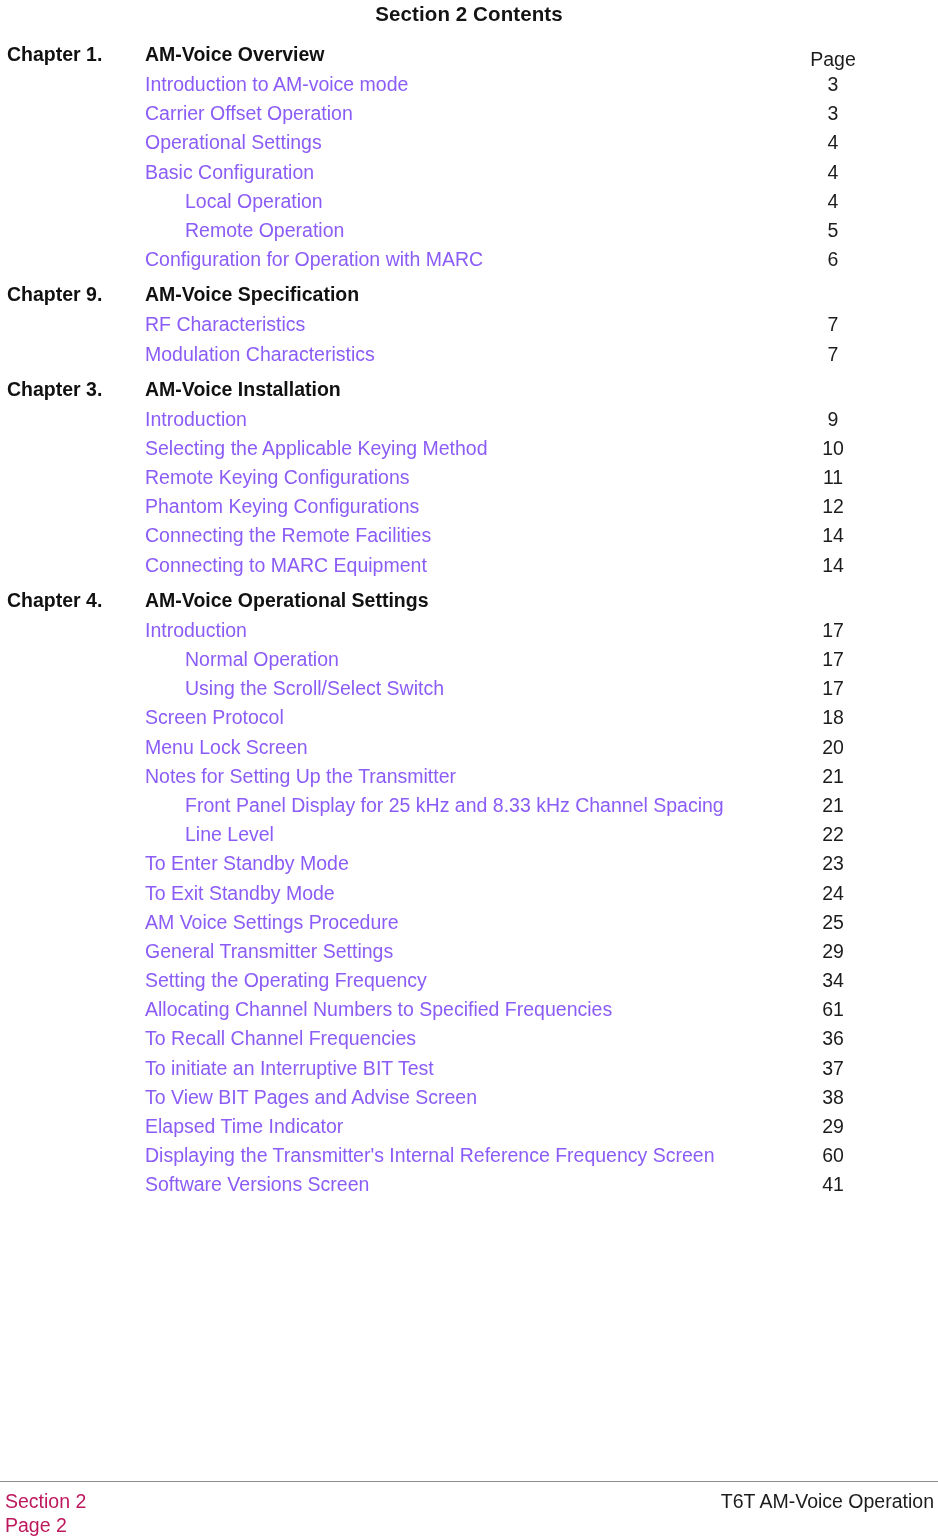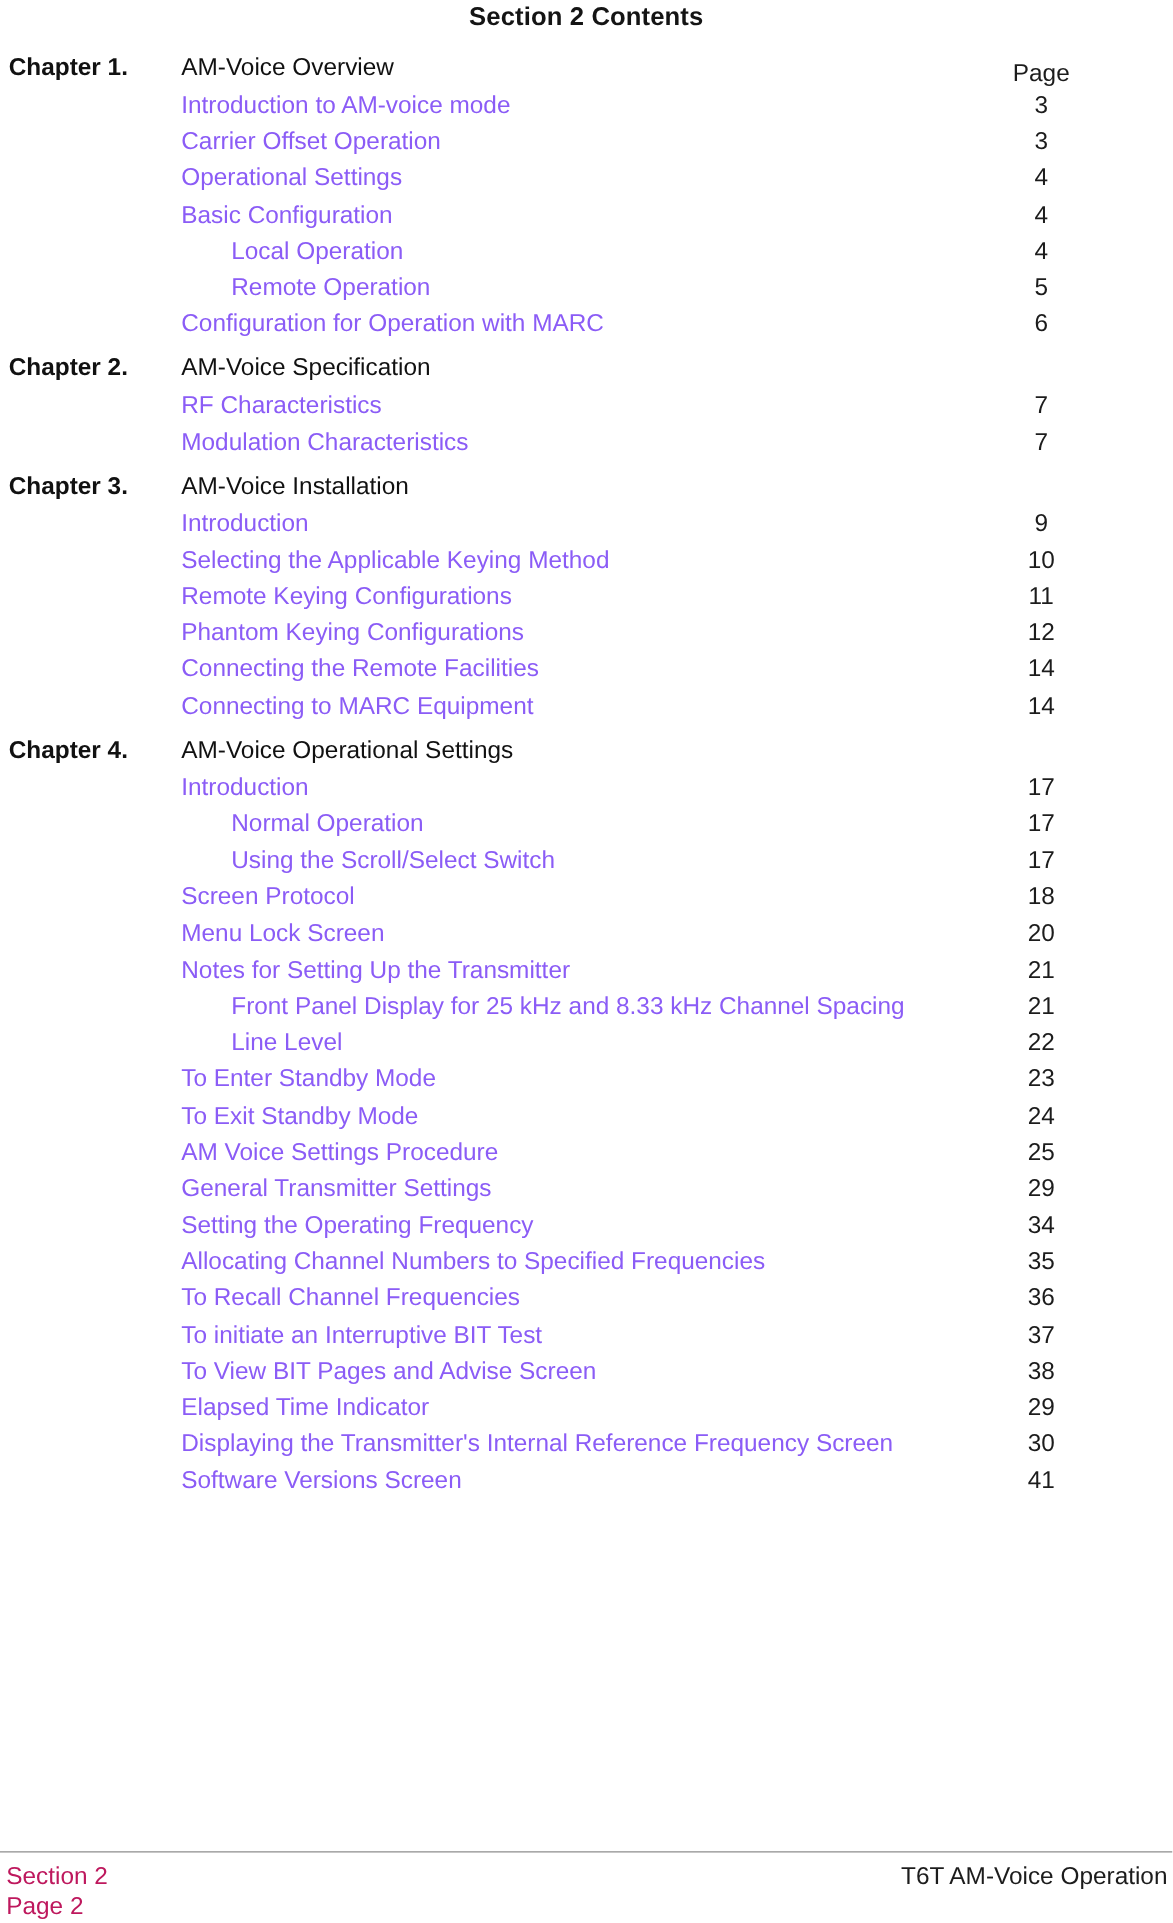--- a/index.html
+++ b/index.html
@@ -57,21 +57,21 @@
     font-size: 19.5px;
     font-weight: bold;
     color: #111;
   }
 
   .chapter-title {
     position: absolute;
     left: 145px;
     top: 0;
     font-size: 19.5px;
-    font-weight: normal;
+    font-weight: bold;
     color: #111;
   }
 
   .entry-label {
     position: absolute;
     top: 0;
     left: 145px;
     font-size: 19.5px;
     font-weight: normal;
     color: #8b5cf6;
@@ -163,21 +163,21 @@
         <span class="entry-label indent">Remote Operation</span>
         <span class="entry-page">5</span>
       </div>
       <div class="toc-row">
         <span class="entry-label">Configuration for Operation with MARC</span>
         <span class="entry-page">6</span>
       </div>
     </div>
     <div class="chapter-block">
       <div class="toc-row chapter-row">
-        <span class="chapter-label">Chapter 2.</span>
+        <span class="chapter-label">Chapter 9.</span>
         <span class="chapter-title">AM-Voice Specification</span>
       </div>
       <div class="toc-row">
         <span class="entry-label">RF Characteristics</span>
         <span class="entry-page">7</span>
       </div>
       <div class="toc-row">
         <span class="entry-label">Modulation Characteristics</span>
         <span class="entry-page">7</span>
       </div>
@@ -264,41 +264,41 @@
       <div class="toc-row">
         <span class="entry-label">General Transmitter Settings</span>
         <span class="entry-page">29</span>
       </div>
       <div class="toc-row">
         <span class="entry-label">Setting the Operating Frequency</span>
         <span class="entry-page">34</span>
       </div>
       <div class="toc-row">
         <span class="entry-label">Allocating Channel Numbers to Specified Frequencies</span>
-        <span class="entry-page">35</span>
+        <span class="entry-page">61</span>
       </div>
       <div class="toc-row">
         <span class="entry-label">To Recall Channel Frequencies</span>
         <span class="entry-page">36</span>
       </div>
       <div class="toc-row">
         <span class="entry-label">To initiate an Interruptive BIT Test</span>
         <span class="entry-page">37</span>
       </div>
       <div class="toc-row">
         <span class="entry-label">To View BIT Pages and Advise Screen</span>
         <span class="entry-page">38</span>
       </div>
       <div class="toc-row">
         <span class="entry-label">Elapsed Time Indicator</span>
         <span class="entry-page">29</span>
       </div>
       <div class="toc-row">
         <span class="entry-label">Displaying the Transmitter's Internal Reference Frequency Screen</span>
-        <span class="entry-page">30</span>
+        <span class="entry-page">60</span>
       </div>
       <div class="toc-row">
         <span class="entry-label">Software Versions Screen</span>
         <span class="entry-page">41</span>
       </div>
     </div>
   </div>
 
 <div class="footer-rule"></div>
 

